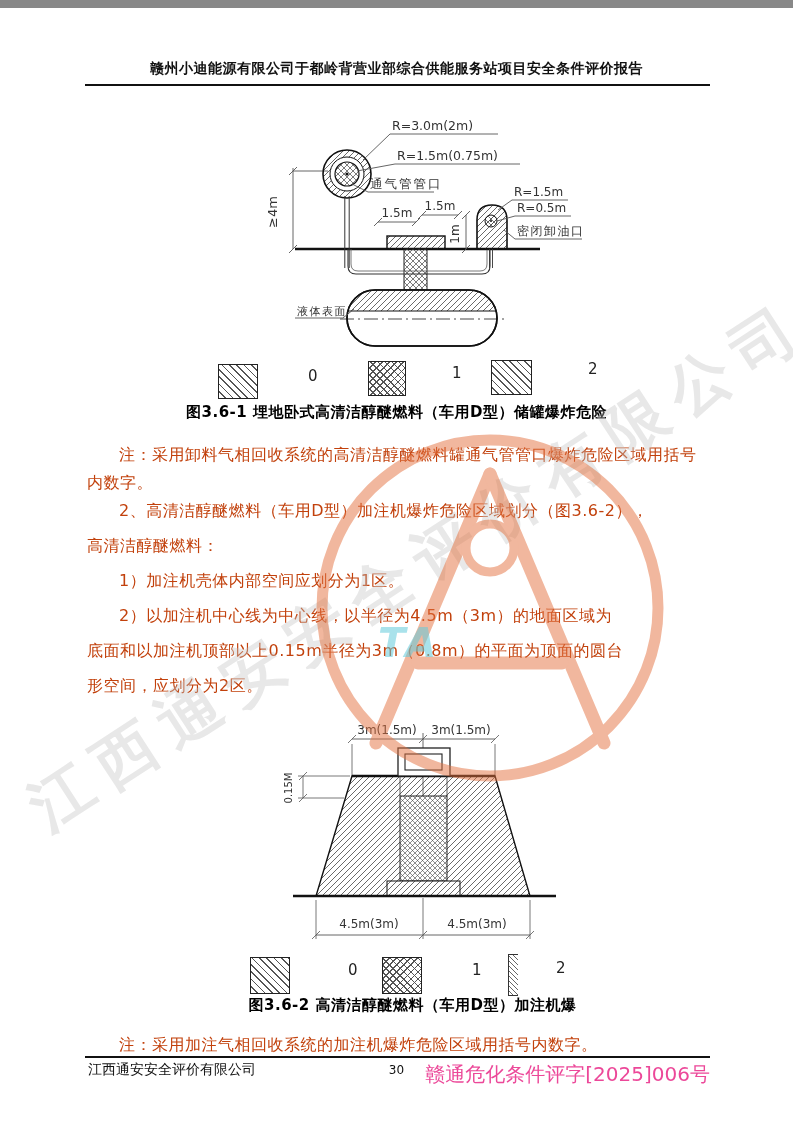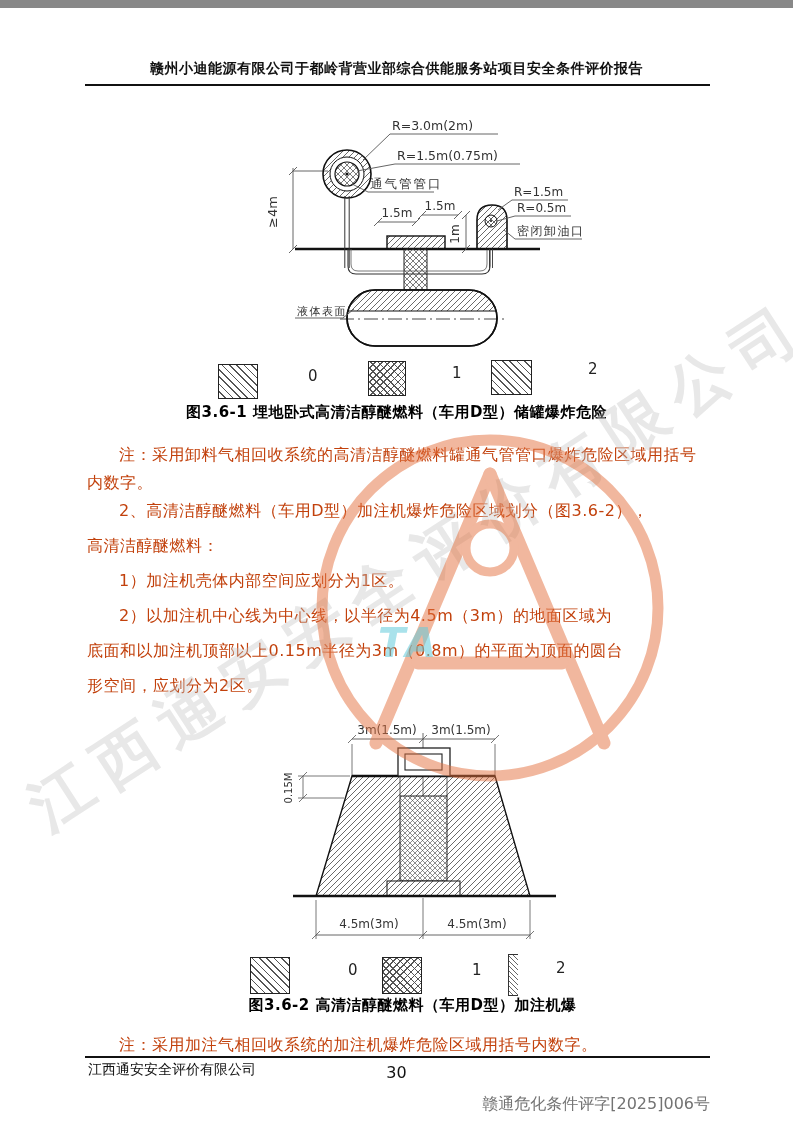--- a/index.html
+++ b/index.html
@@ -10,22 +10,22 @@
     color:#1a1a1a;
   }
   
   .header-title{
     position:absolute;top:52px;left:0;width:100%;
     text-align:center;font-size:14px;font-weight:600;letter-spacing:.5px;color:#111;
   }
   .header-rule{position:absolute;top:76px;left:85px;width:625px;height:2px;background:#111;}
   .footer-rule{position:absolute;top:1048px;left:85px;width:625px;height:2px;background:#111;}
   .footer-company{position:absolute;top:1053px;left:88px;font-size:14px;color:#111;}
-  .footer-page{position:absolute;top:1055px;left:0;width:100%;text-align:center;font-size:16px;color:#111;}
-  .footer-doc{position:absolute;top:1086px;right:83px;font-size:16px;color:#737373;}
+  .footer-page{position:absolute;top:1055px;left:0;width:100%;text-align:center;font-size:12px;color:#111;}
+  .footer-doc{position:absolute;top:1053px;right:83px;font-size:20px;color:#ec4899;}
   
   .tline{position:absolute;font-size:16px;line-height:22px;white-space:nowrap;color:#c2410c;letter-spacing:.5px;}
   
   .fig-caption{
     position:absolute;left:0;width:100%;text-align:center;
     font-size:15px;font-weight:bold;color:#000;letter-spacing:.5px;
   }
   
   .legend{position:absolute;left:0;width:100%;height:45px;}
   .legend .zn{position:absolute;font-size:15px;color:#222;}

